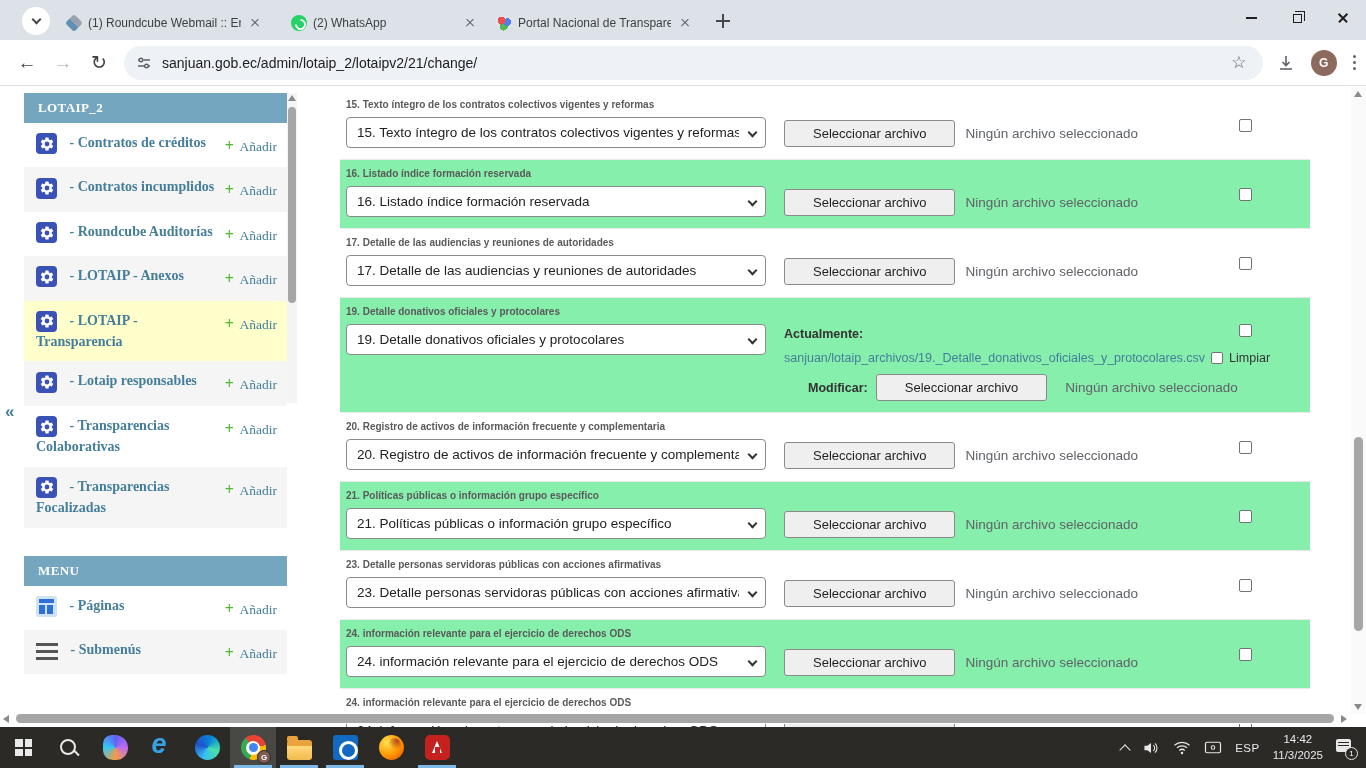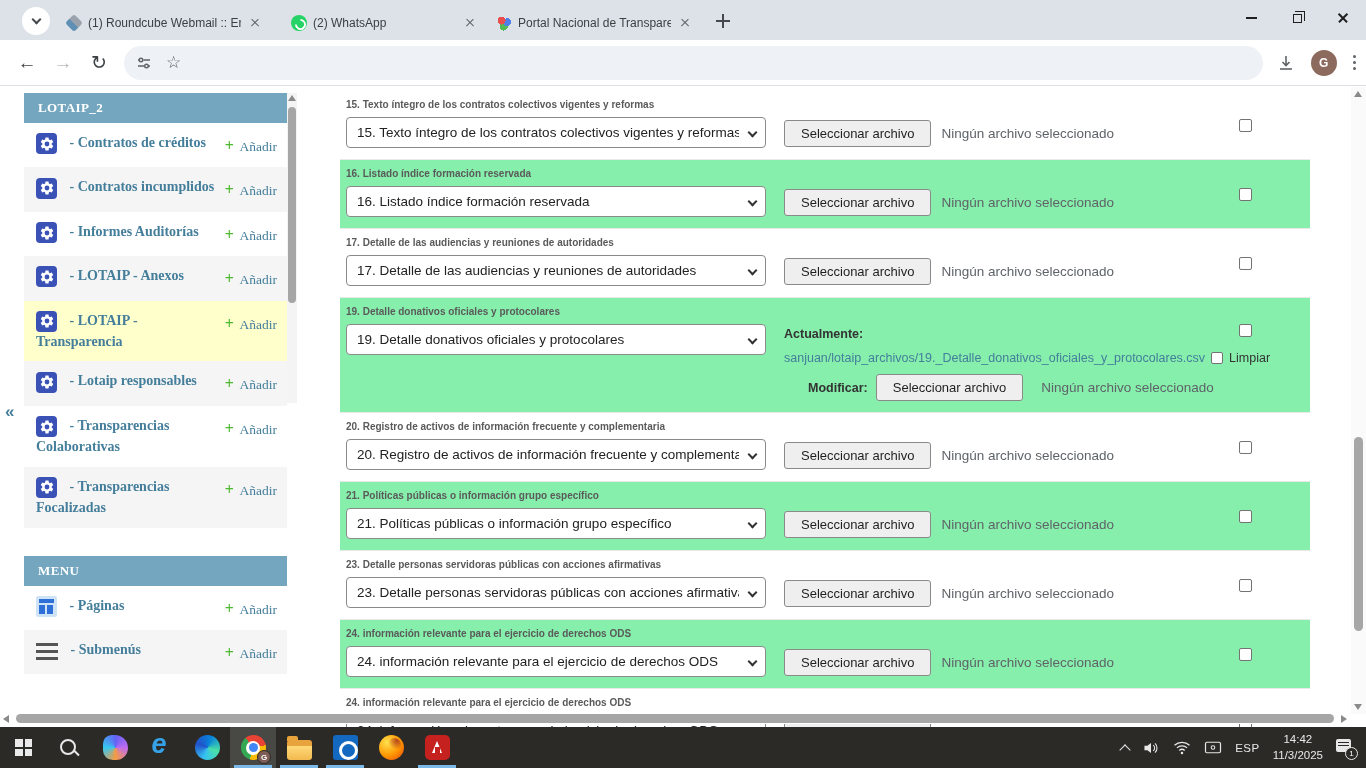--- a/index.html
+++ b/index.html
@@ -99,21 +99,21 @@
   .row{position:relative;padding:8px 0 11px 6px;border-bottom:1px solid #e9e9e9;}
   .row.alt{background:#86efac;}
   .row-label{font-size:10px;font-weight:bold;color:#5a5a5a;margin-bottom:7px;}
   .row-body{display:flex;align-items:flex-start;}
   .select-box{width:420px;height:31px;border:1px solid #8a8a8a;border-radius:4px;background:#fff;
     display:flex;align-items:center;padding:0 26px 0 10px;position:relative;font-size:13.5px;color:#222;flex:0 0 420px;}
   .select-text{white-space:nowrap;overflow:hidden;}
   .sel-chev{position:absolute;right:9px;top:11px;width:7px;height:7px;border-right:2px solid #333;
     border-bottom:2px solid #333;transform:rotate(45deg);}
   .file-area{display:flex;align-items:center;margin:3px 0 0 18px;}
-  .file-btn{border:1px solid #8a8a8a;border-radius:3px;background:#efefef;padding:5px 16px;
+  .file-btn{border:1px solid #8a8a8a;border-radius:3px;background:#efefef;padding:5px 28px;
     font-size:13px;color:#1f1f1f;white-space:nowrap;}
   .file-status{margin-left:10px;font-size:13.5px;color:#5f6368;white-space:nowrap;}
   .row-checkbox{position:absolute;right:58px;top:28px;width:13px;height:13px;appearance:none;
     border:1.5px solid #737373;border-radius:2px;background:#fff;margin:0;}
   .special{margin-left:18px;font-size:12.5px;color:#333;}
   .cur-label{font-weight:bold;margin-top:3px;}
   .link-line{margin-top:10px;display:flex;align-items:center;gap:6px;}
   .file-link{color:#447e9b;}
   .clear-checkbox{width:12px;height:12px;appearance:none;border:1.5px solid #737373;border-radius:2px;background:#fff;margin:0;}
   .mod-line{margin-top:9px;display:flex;align-items:center;gap:8px;}
@@ -234,20 +234,21 @@
 <div class="toolbar">
   <div class="navbtn">←</div>
   <div class="navbtn fwd">→</div>
   <div class="navbtn">↻</div>
   <div class="urlbar">
     <svg class="tune-icon" viewBox="0 0 16 16">
       <circle cx="5" cy="5" r="1.8" fill="none" stroke="#5f6368" stroke-width="1.4"></circle>
       <path d="M7.5 5H14 M2 5h1 M2 11h6.5 M12 11h2" stroke="#5f6368" stroke-width="1.4"></path>
       <circle cx="10.5" cy="11" r="1.8" fill="none" stroke="#5f6368" stroke-width="1.4"></circle>
     </svg>
+    <span class="url-text">sanjuan.gob.ec/admin/lotaip_2/lotaipv2/21/change/</span>
     <span class="star-icon">☆</span>
   </div>
   <div class="tool-right">
     <svg class="dl-icon" viewBox="0 0 18 18">
       <path d="M9 2v9 M5.5 8L9 11.5 12.5 8" stroke="#5f6368" stroke-width="1.6" fill="none"></path>
       <path d="M3 15h12" stroke="#5f6368" stroke-width="1.6"></path>
     </svg>
     <div class="avatar">G</div>
     <div class="dots">
         <i></i>
@@ -277,21 +278,21 @@
     <span class="item-icon icon-gear"><svg width="16" height="16" viewBox="0 0 24 24">
                 <path fill="#fff" d="M19.14 12.94c.04-.3.06-.61.06-.94s-.02-.64-.07-.94l2.03-1.58a.49.49 0 00.12-.61l-1.92-3.32a.49.49 0 00-.59-.22l-2.39.96a7 7 0 00-1.62-.94l-.36-2.54a.48.48 0 00-.48-.41h-3.84a.48.48 0 00-.47.41l-.36 2.54c-.59.24-1.13.57-1.62.94l-2.39-.96a.49.49 0 00-.59.22L2.74 8.87a.48.48 0 00.12.61l2.03 1.58c-.05.3-.09.63-.09.94s.02.64.07.94l-2.03 1.58a.49.49 0 00-.12.61l1.92 3.32c.12.22.37.29.59.22l2.39-.96c.5.38 1.03.7 1.62.94l.36 2.54c.05.24.24.41.48.41h3.84c.24 0 .44-.17.47-.41l.36-2.54c.59-.24 1.13-.56 1.62-.94l2.39.96c.22.08.47 0 .59-.22l1.92-3.32a.49.49 0 00-.12-.61l-2.01-1.58zM12 15.6A3.6 3.6 0 1112 8.4a3.6 3.6 0 010 7.2z"></path>
               </svg></span>
     <span class="item-label">- Contratos incumplidos</span>
   </div>
           <div class="side-item">
     <span class="add-link"><span class="plus">+</span><span class="add-text"> Añadir</span></span>
     <span class="item-icon icon-gear"><svg width="16" height="16" viewBox="0 0 24 24">
                 <path fill="#fff" d="M19.14 12.94c.04-.3.06-.61.06-.94s-.02-.64-.07-.94l2.03-1.58a.49.49 0 00.12-.61l-1.92-3.32a.49.49 0 00-.59-.22l-2.39.96a7 7 0 00-1.62-.94l-.36-2.54a.48.48 0 00-.48-.41h-3.84a.48.48 0 00-.47.41l-.36 2.54c-.59.24-1.13.57-1.62.94l-2.39-.96a.49.49 0 00-.59.22L2.74 8.87a.48.48 0 00.12.61l2.03 1.58c-.05.3-.09.63-.09.94s.02.64.07.94l-2.03 1.58a.49.49 0 00-.12.61l1.92 3.32c.12.22.37.29.59.22l2.39-.96c.5.38 1.03.7 1.62.94l.36 2.54c.05.24.24.41.48.41h3.84c.24 0 .44-.17.47-.41l.36-2.54c.59-.24 1.13-.56 1.62-.94l2.39.96c.22.08.47 0 .59-.22l1.92-3.32a.49.49 0 00-.12-.61l-2.01-1.58zM12 15.6A3.6 3.6 0 1112 8.4a3.6 3.6 0 010 7.2z"></path>
               </svg></span>
-    <span class="item-label">- Informes Auditorías</span>
+    <span class="item-label">- Roundcube Auditorías</span>
   </div>
           <div class="side-item alt">
     <span class="add-link"><span class="plus">+</span><span class="add-text"> Añadir</span></span>
     <span class="item-icon icon-gear"><svg width="16" height="16" viewBox="0 0 24 24">
                 <path fill="#fff" d="M19.14 12.94c.04-.3.06-.61.06-.94s-.02-.64-.07-.94l2.03-1.58a.49.49 0 00.12-.61l-1.92-3.32a.49.49 0 00-.59-.22l-2.39.96a7 7 0 00-1.62-.94l-.36-2.54a.48.48 0 00-.48-.41h-3.84a.48.48 0 00-.47.41l-.36 2.54c-.59.24-1.13.57-1.62.94l-2.39-.96a.49.49 0 00-.59.22L2.74 8.87a.48.48 0 00.12.61l2.03 1.58c-.05.3-.09.63-.09.94s.02.64.07.94l-2.03 1.58a.49.49 0 00-.12.61l1.92 3.32c.12.22.37.29.59.22l2.39-.96c.5.38 1.03.7 1.62.94l.36 2.54c.05.24.24.41.48.41h3.84c.24 0 .44-.17.47-.41l.36-2.54c.59-.24 1.13-.56 1.62-.94l2.39.96c.22.08.47 0 .59-.22l1.92-3.32a.49.49 0 00-.12-.61l-2.01-1.58zM12 15.6A3.6 3.6 0 1112 8.4a3.6 3.6 0 010 7.2z"></path>
               </svg></span>
     <span class="item-label">- LOTAIP - Anexos</span>
   </div>
           <div class="side-item selected">
     <span class="add-link"><span class="plus">+</span><span class="add-text"> Añadir</span></span>

